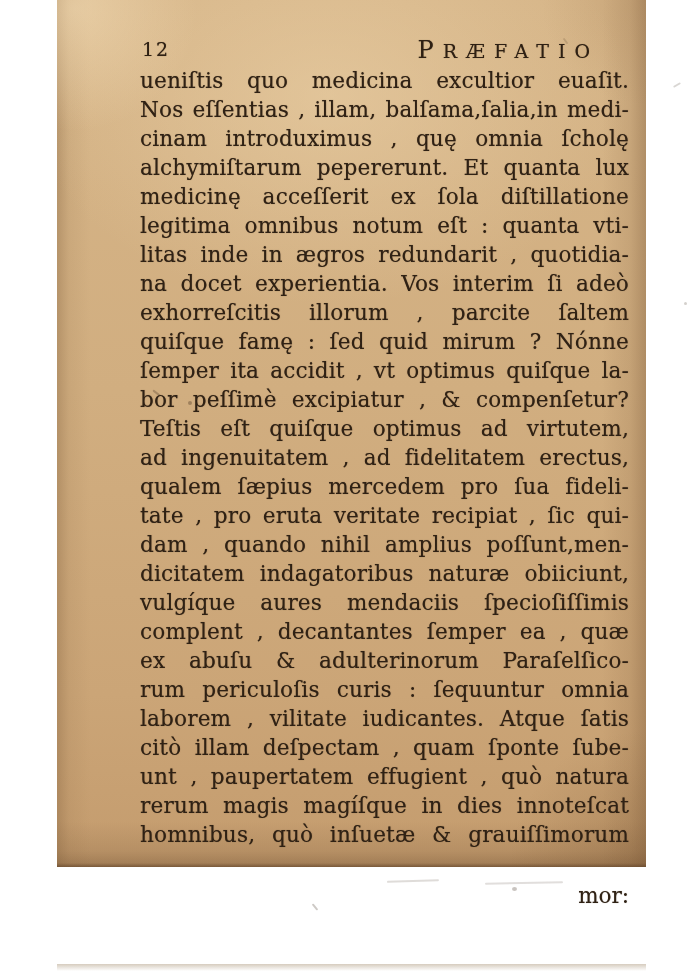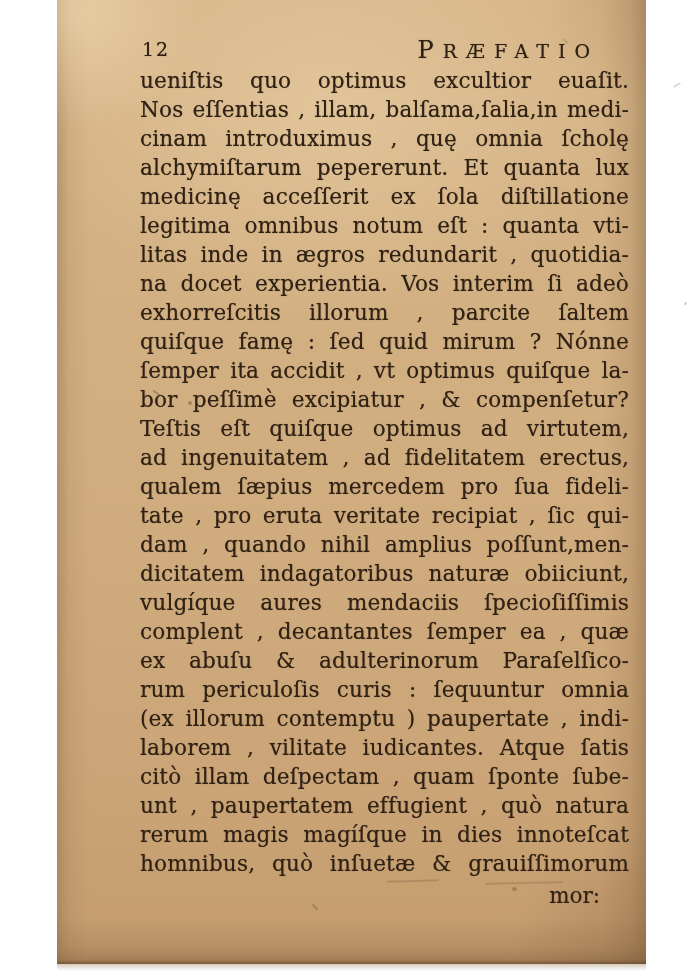--- a/index.html
+++ b/index.html
@@ -6,21 +6,21 @@
   body{
     width:690px;height:976px;
     background:#ffffff;
     font-family:"DejaVu Serif","Liberation Serif",serif;
     position:relative;
     overflow:hidden;
   }
   .scan{position:absolute;inset:0;background:#ffffff;}
   
   .page{
-    position:absolute;left:57px;top:0;width:589px;height:964px;
+    position:absolute;left:57px;top:0;width:589px;height:867px;
     background:
       radial-gradient(circle 170px at 3% 1%, rgba(244,222,184,0.55), rgba(244,222,184,0) 72%),
       radial-gradient(ellipse 430px 300px at 46% 11%, rgba(238,213,172,0.50), rgba(238,213,172,0) 70%),
       radial-gradient(circle 190px at 100% 100%, rgba(118,84,50,0.30), rgba(118,84,50,0) 72%),
       radial-gradient(circle 150px at 100% 0%, rgba(150,110,70,0.22), rgba(150,110,70,0) 70%),
       linear-gradient(90deg, rgba(125,92,58,0.34) 0px, rgba(125,92,58,0.10) 12px, rgba(125,92,58,0) 34px),
       linear-gradient(270deg, rgba(118,84,52,0.38) 0px, rgba(118,84,52,0.14) 16px, rgba(118,84,52,0) 44px),
       linear-gradient(0deg, rgba(105,74,45,0.42) 0px, rgba(105,74,45,0.16) 16px, rgba(105,74,45,0) 46px),
       linear-gradient(180deg,#d6b588 0%,#d1ae80 45%,#cba577 80%,#c49c6e 100%);
   }
@@ -55,21 +55,21 @@
   .line{
     text-align:justify;text-align-last:justify;text-justify:inter-word;
     height:29px;white-space:nowrap;letter-spacing:0.2px;
   }
   .catchword{
     position:absolute;left:83px;top:881px;width:489px;
     text-align:right;padding-right:0;box-sizing:border-box;
     color:#2f2114;font-size:21.5px;line-height:29px;
     text-shadow:0.2px 0.2px 0.8px rgba(47,33,20,0.55);
   }
-  .catchword span{margin-right:29px;}
+  .catchword span{}
   
   .speck{position:absolute;background:rgba(58,40,24,0.55);border-radius:50%;}
   .s1{left:95px;top:392px;width:9px;height:2px;border-radius:1px;transform:rotate(38deg);opacity:.5;}
   .s2{left:131px;top:401px;width:4px;height:4px;opacity:.6;}
   .s3{left:616px;top:84px;width:8px;height:2px;border-radius:1px;transform:rotate(-30deg);opacity:.35;}
   .s4{left:627px;top:302px;width:3px;height:3px;opacity:.4;}
   .s5{left:330px;top:880px;width:52px;height:2px;border-radius:1px;opacity:.30;transform:rotate(-2deg);}
   .s6{left:428px;top:882px;width:78px;height:2px;border-radius:1px;opacity:.28;transform:rotate(-1deg);}
   .s7{left:254px;top:906px;width:8px;height:2px;border-radius:1px;transform:rotate(50deg);opacity:.45;}
   .s8{left:455px;top:887px;width:5px;height:4px;opacity:.5;}
@@ -80,21 +80,21 @@
 
 <div class="scan">
   <div class="page">
 
     <div class="header">
       <span class="pagenum">12</span>
       <span class="title"><span class="cap">P</span><span>RÆFATIO</span></span>
     </div>
 
     <div class="textblock">
-      <div class="line">ueniſtis quo optimus excultior euaſit.</div>
+      <div class="line">ueniſtis quo medicina excultior euaſit.</div>
       <div class="line">Nos eſſentias , illam, balſama,ſalia,in medi-</div>
       <div class="line">cinam introduximus , quę omnia ſcholę</div>
       <div class="line">alchymiſtarum pepererunt.  Et quanta lux</div>
       <div class="line">medicinę acceſſerit ex ſola diſtillatione</div>
       <div class="line">legitima omnibus notum eſt : quanta vti-</div>
       <div class="line">litas inde in ægros redundarit , quotidia-</div>
       <div class="line">na docet experientia. Vos interim ſi adeò</div>
       <div class="line">exhorreſcitis illorum , parcite ſaltem</div>
       <div class="line">quiſque famę : ſed quid mirum ? Nónne</div>
       <div class="line">ſemper ita accidit , vt optimus quiſque la-</div>
@@ -102,21 +102,20 @@
       <div class="line">Teſtis eſt quiſque optimus ad virtutem,</div>
       <div class="line">ad ingenuitatem , ad fidelitatem erectus,</div>
       <div class="line">qualem ſæpius mercedem pro ſua fideli-</div>
       <div class="line">tate , pro eruta veritate recipiat , ſic qui-</div>
       <div class="line">dam , quando nihil amplius poſſunt,men-</div>
       <div class="line">dicitatem indagatoribus naturæ obiiciunt,</div>
       <div class="line">vulgíque aures mendaciis ſpecioſiſſimis</div>
       <div class="line">complent , decantantes ſemper ea , quæ</div>
       <div class="line">ex abuſu &amp; adulterinorum Paraſelſico-</div>
       <div class="line">rum periculoſis curis : ſequuntur omnia</div>
-      <div class="line">(ex illorum contemptu ) paupertate , indi-</div>
       <div class="line">laborem , vilitate iudicantes.  Atque ſatis</div>
       <div class="line">citò illam deſpectam , quam ſponte ſube-</div>
       <div class="line">unt , paupertatem effugient , quò natura</div>
       <div class="line">rerum magis magíſque in dies innoteſcat</div>
       <div class="line">homnibus, quò inſuetæ &amp; grauiſſimorum</div>
     </div>
 
     <div class="catchword"><span>mor:</span></div>
 
     <div class="speck s1"></div>

